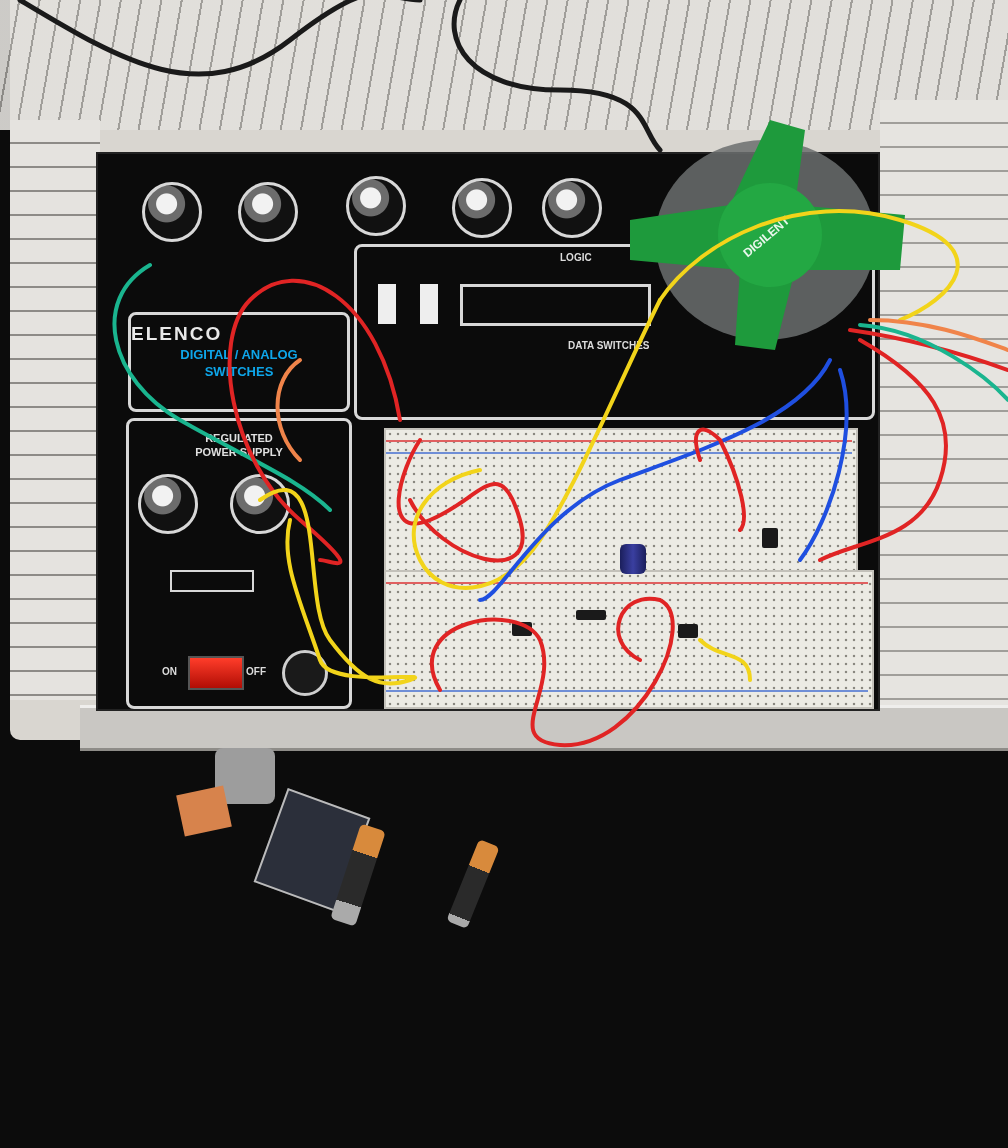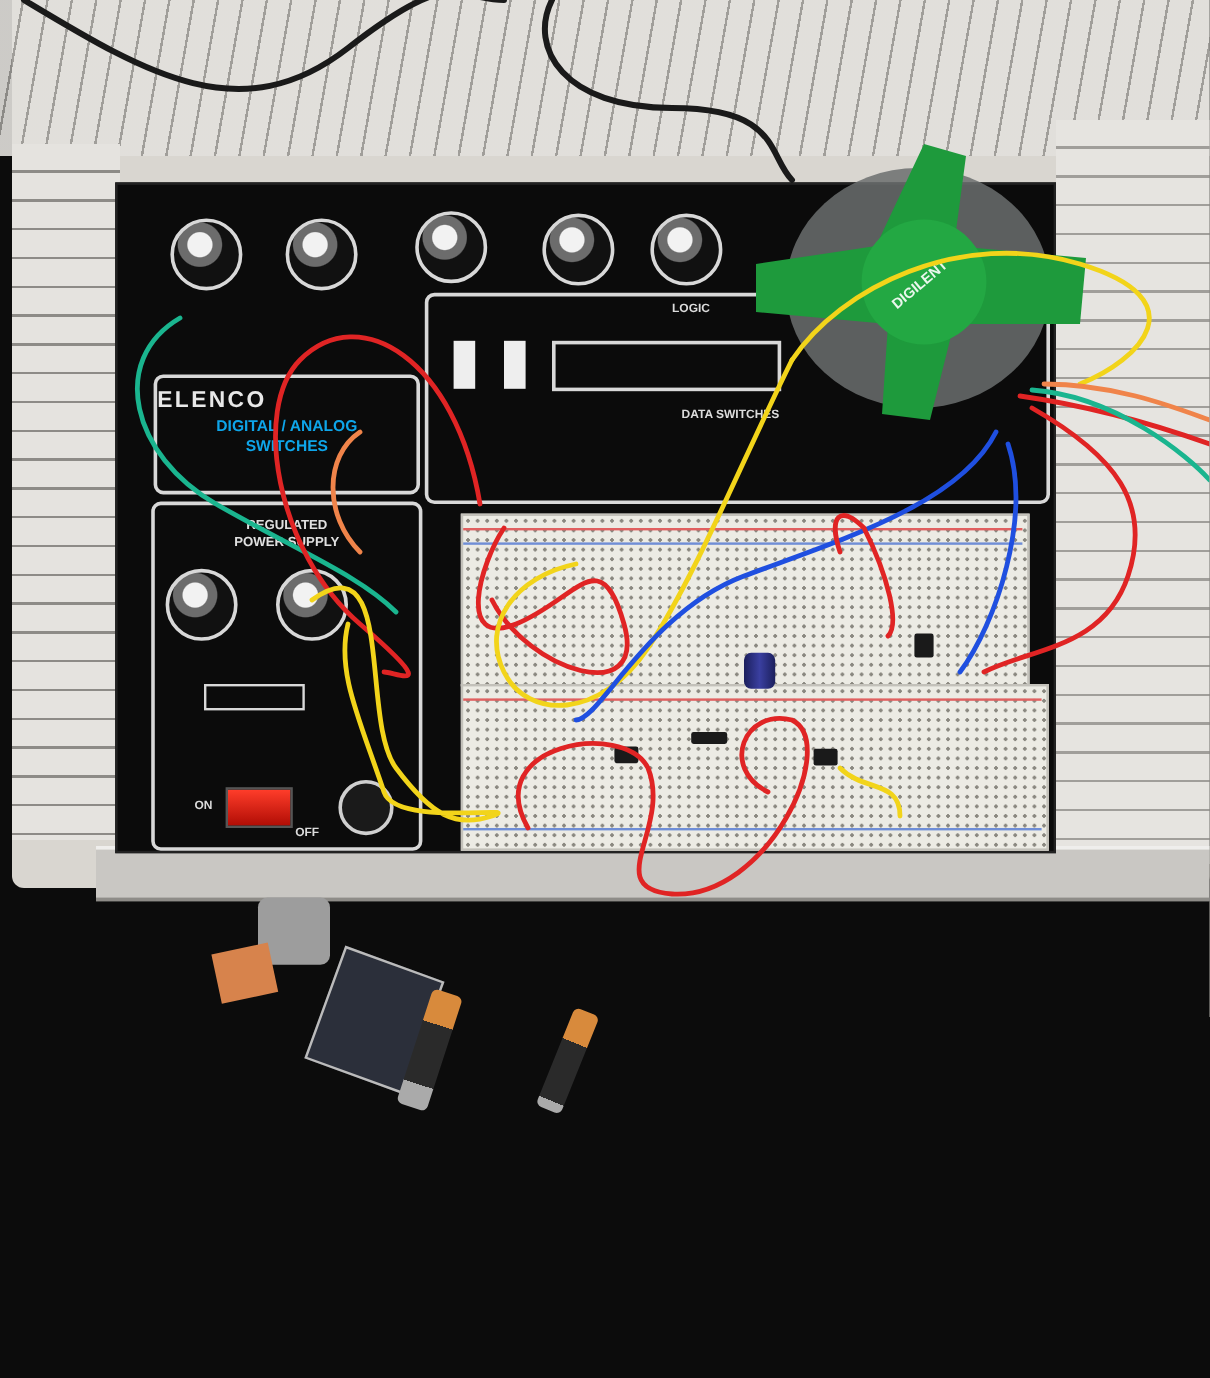--- a/index.html
+++ b/index.html
@@ -59,21 +59,21 @@
 
 <div class="abs box psu">
   <div class="t">REGULATED</div>
   <div class="t" style="margin-top:0">POWER SUPPLY</div>
 </div>
 <div class="abs knob" style="left:138px;top:474px;"></div>
 <div class="abs knob" style="left:230px;top:474px;"></div>
 <div class="abs" style="left:170px;top:570px;width:80px;height:18px;border:2px solid #d8d8d8;"></div>
 <div class="abs lbl" style="left:162px;top:666px;">ON</div>
 <div class="abs switch-red"></div>
-<div class="abs lbl" style="left:246px;top:689px;">OFF</div>
+<div class="abs lbl" style="left:246px;top:666px;">OFF</div>
 <div class="abs" style="left:282px;top:650px;width:40px;height:40px;border-radius:50%;border:3px solid #cfcfcf;background:#1a1a1a;"></div>
 
 <div class="abs box logic"></div>
 <div class="abs lbl" style="left:560px;top:252px;">LOGIC</div>
 <div class="abs lbl" style="left:568px;top:340px;">DATA SWITCHES</div>
 <div class="abs" style="left:378px;top:284px;width:18px;height:40px;background:#eee;"></div>
 <div class="abs" style="left:420px;top:284px;width:18px;height:40px;background:#eee;"></div>
 <div class="abs" style="left:460px;top:284px;width:185px;height:36px;border:3px solid #d8d8d8;"></div>
 
 <div class="abs breadboard holes" style="left:384px;top:428px;width:470px;height:140px;"></div>

